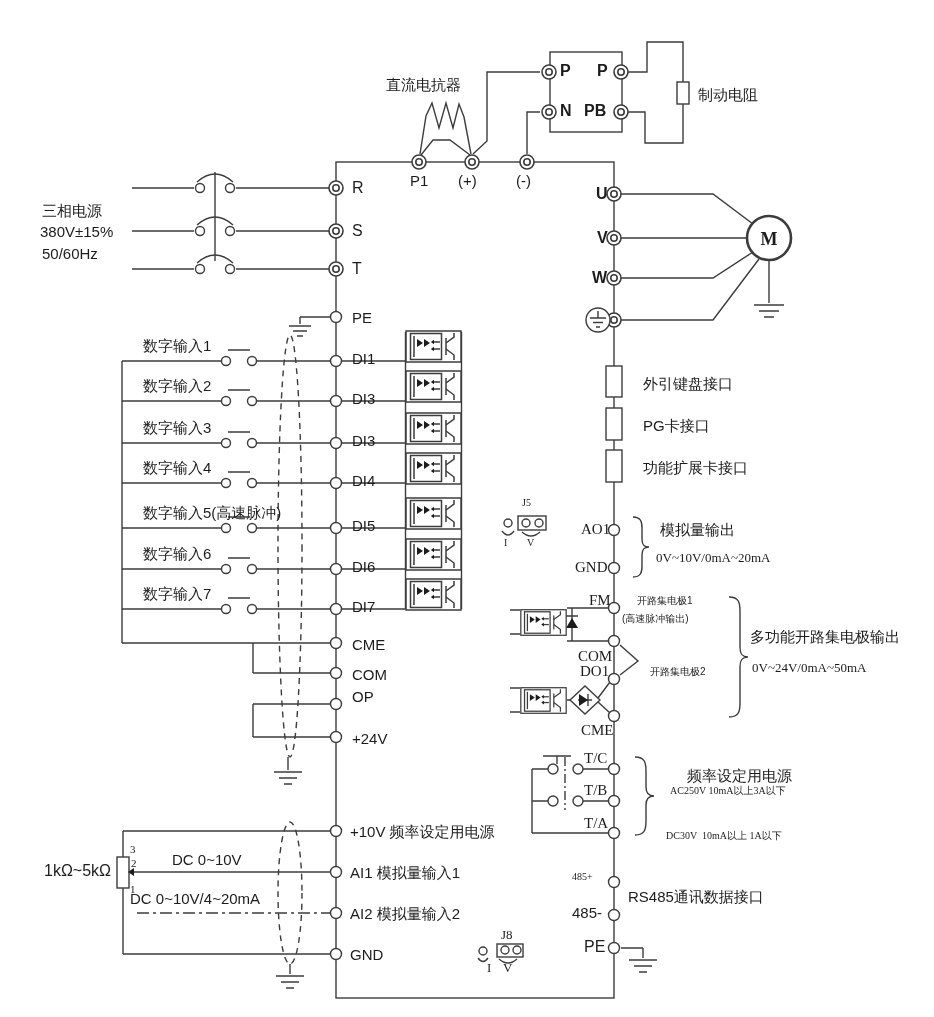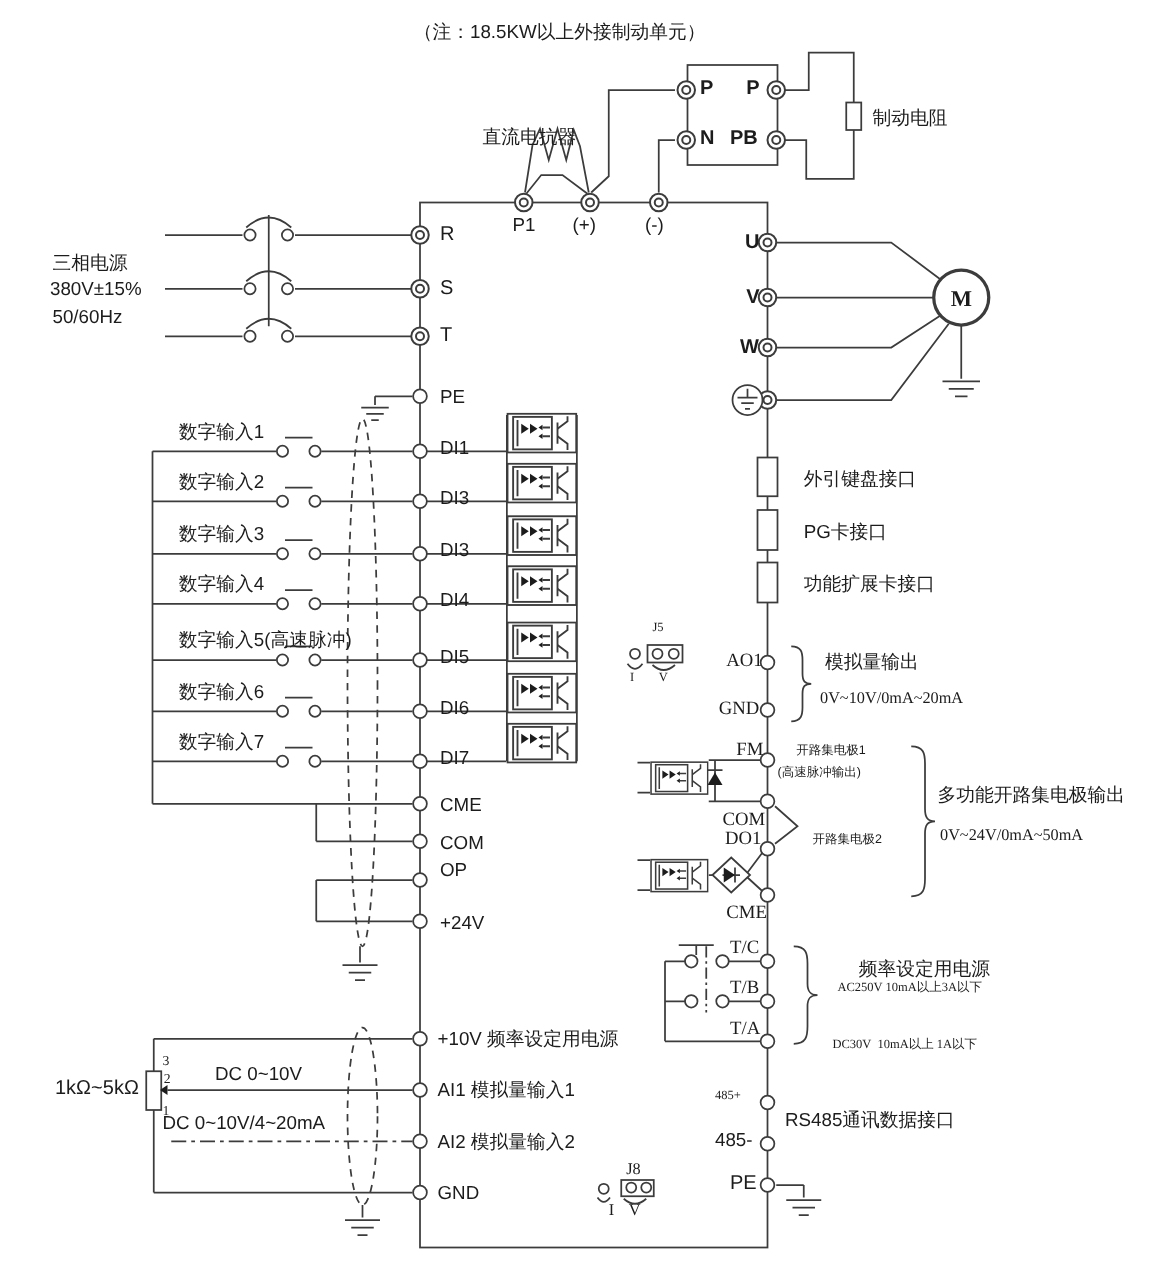--- a/index.html
+++ b/index.html
@@ -245,27 +245,26 @@
         <circle cx="526" cy="523" r="4"></circle>
         <circle cx="539" cy="523" r="4"></circle>
     <circle cx="483" cy="951" r="4"></circle>
         <circle cx="505" cy="950" r="4"></circle>
         <circle cx="517" cy="950" r="4"></circle>
   </g>
 
   <text x="769" y="245" font-size="18" font-weight="bold" text-anchor="middle" font-family="Liberation Serif, serif" fill="#1c1c1c">M</text>
 </svg>
 
-<div class="lbl" style="left:331px;top:17px">（注：18.5KW以上外接制动单元）</div>
 
 <div class="lbl" style="left:42px;top:202px">三相电源</div>
 <div class="lbl" style="left:40px;top:223px">380V±15%</div>
 <div class="lbl" style="left:42px;top:245px">50/60Hz</div>
 
-<div class="lbl" style="left:386px;top:101px">直流电抗器</div>
+<div class="lbl" style="left:386px;top:76px">直流电抗器</div>
 
 <div class="lbl b s16" style="left:560px;top:62px">P</div>
 <div class="lbl b s16" style="left:597px;top:62px">P</div>
 <div class="lbl b s16" style="left:560px;top:102px">N</div>
 <div class="lbl b s16" style="left:584px;top:102px">PB</div>
 <div class="lbl" style="left:698px;top:86px">制动电阻</div>
 
 <div class="lbl" style="left:410px;top:172px">P1</div>
 <div class="lbl" style="left:458px;top:172px">(+)</div>
 <div class="lbl" style="left:516px;top:172px">(-)</div>

